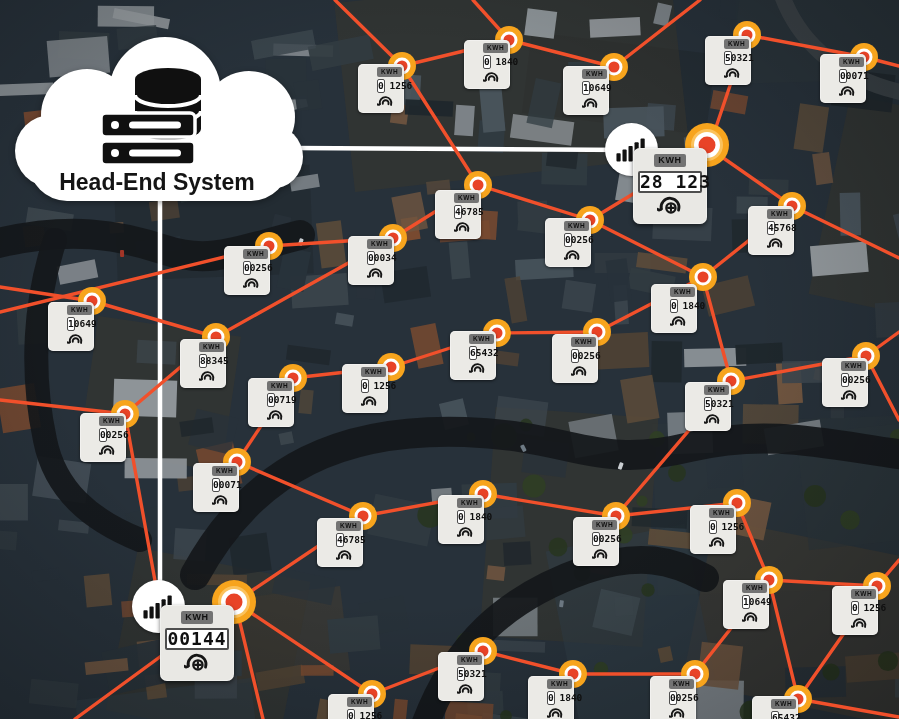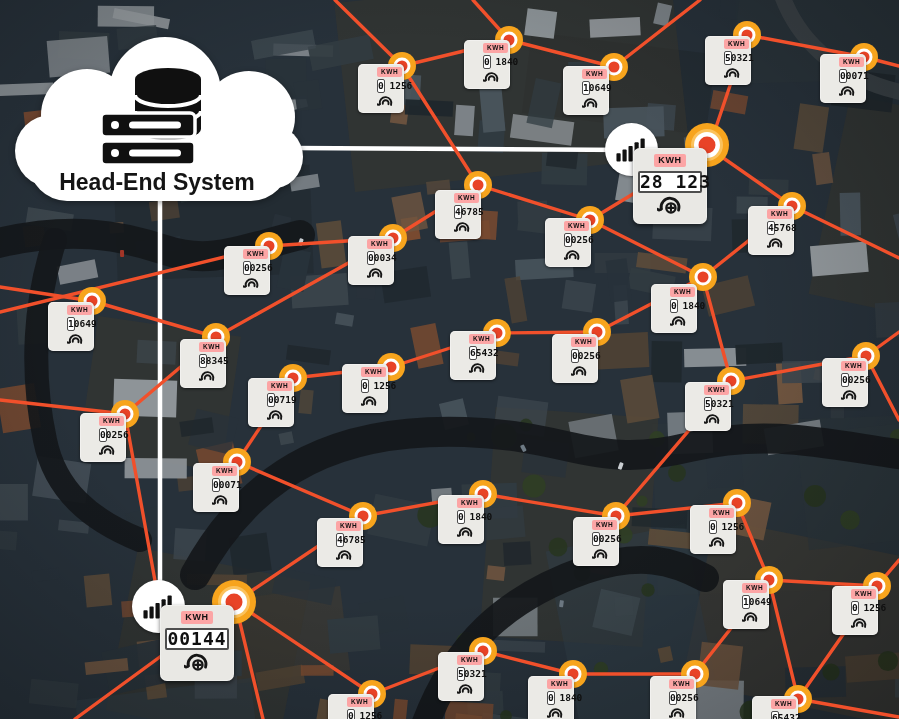--- a/index.html
+++ b/index.html
@@ -4,21 +4,21 @@
 <style>
   html,body{margin:0;padding:0;background:#111;}
   .stage{position:relative;width:899px;height:719px;overflow:hidden;background:#263037;
          font-family:"Liberation Sans",sans-serif;}
   .layer{position:absolute;left:0;top:0;width:899px;height:719px;}
   #vignette{pointer-events:none;
     background:radial-gradient(ellipse at 45% 45%, rgba(0,0,0,0) 50%, rgba(0,0,0,.28) 100%);}
   
   .meter{position:absolute;width:46px;box-sizing:border-box;background:#ebeae6;border-radius:5px;
          padding:3px 19px 3px;box-shadow:0 1px 3px rgba(0,0,0,.55), inset 0 0 0 1px rgba(255,255,255,.35);}
-  .kwh{display:block;margin:0 auto 2px;width:max-content;background:#fca5a5;border-radius:2px;
+  .kwh{display:block;margin:0 auto 2px;width:max-content;background:#737373;border-radius:2px;
        font-weight:700;font-size:6.5px;line-height:8px;padding:1px 4px;letter-spacing:.6px;color:#111;}
   .display{background:#fff;border:1.5px solid #4e4e4e;border-radius:2px;color:#101010;
            font-family:"DejaVu Sans Mono",monospace;font-weight:700;font-size:9.5px;line-height:12px;
            text-align:center;white-space:pre;}
   .dial{display:block;margin:2px auto 0;}
   
   .conc{position:absolute;width:74px;}
   .concbox{position:relative;background:#e9e8e4;border-radius:7px;padding:6px 5px 6px;box-sizing:border-box;
            box-shadow:0 2px 4px rgba(0,0,0,.55), inset 0 0 0 1px rgba(255,255,255,.35);}
   .kwh-lg{font-size:9px;line-height:11px;margin-bottom:4px;}

